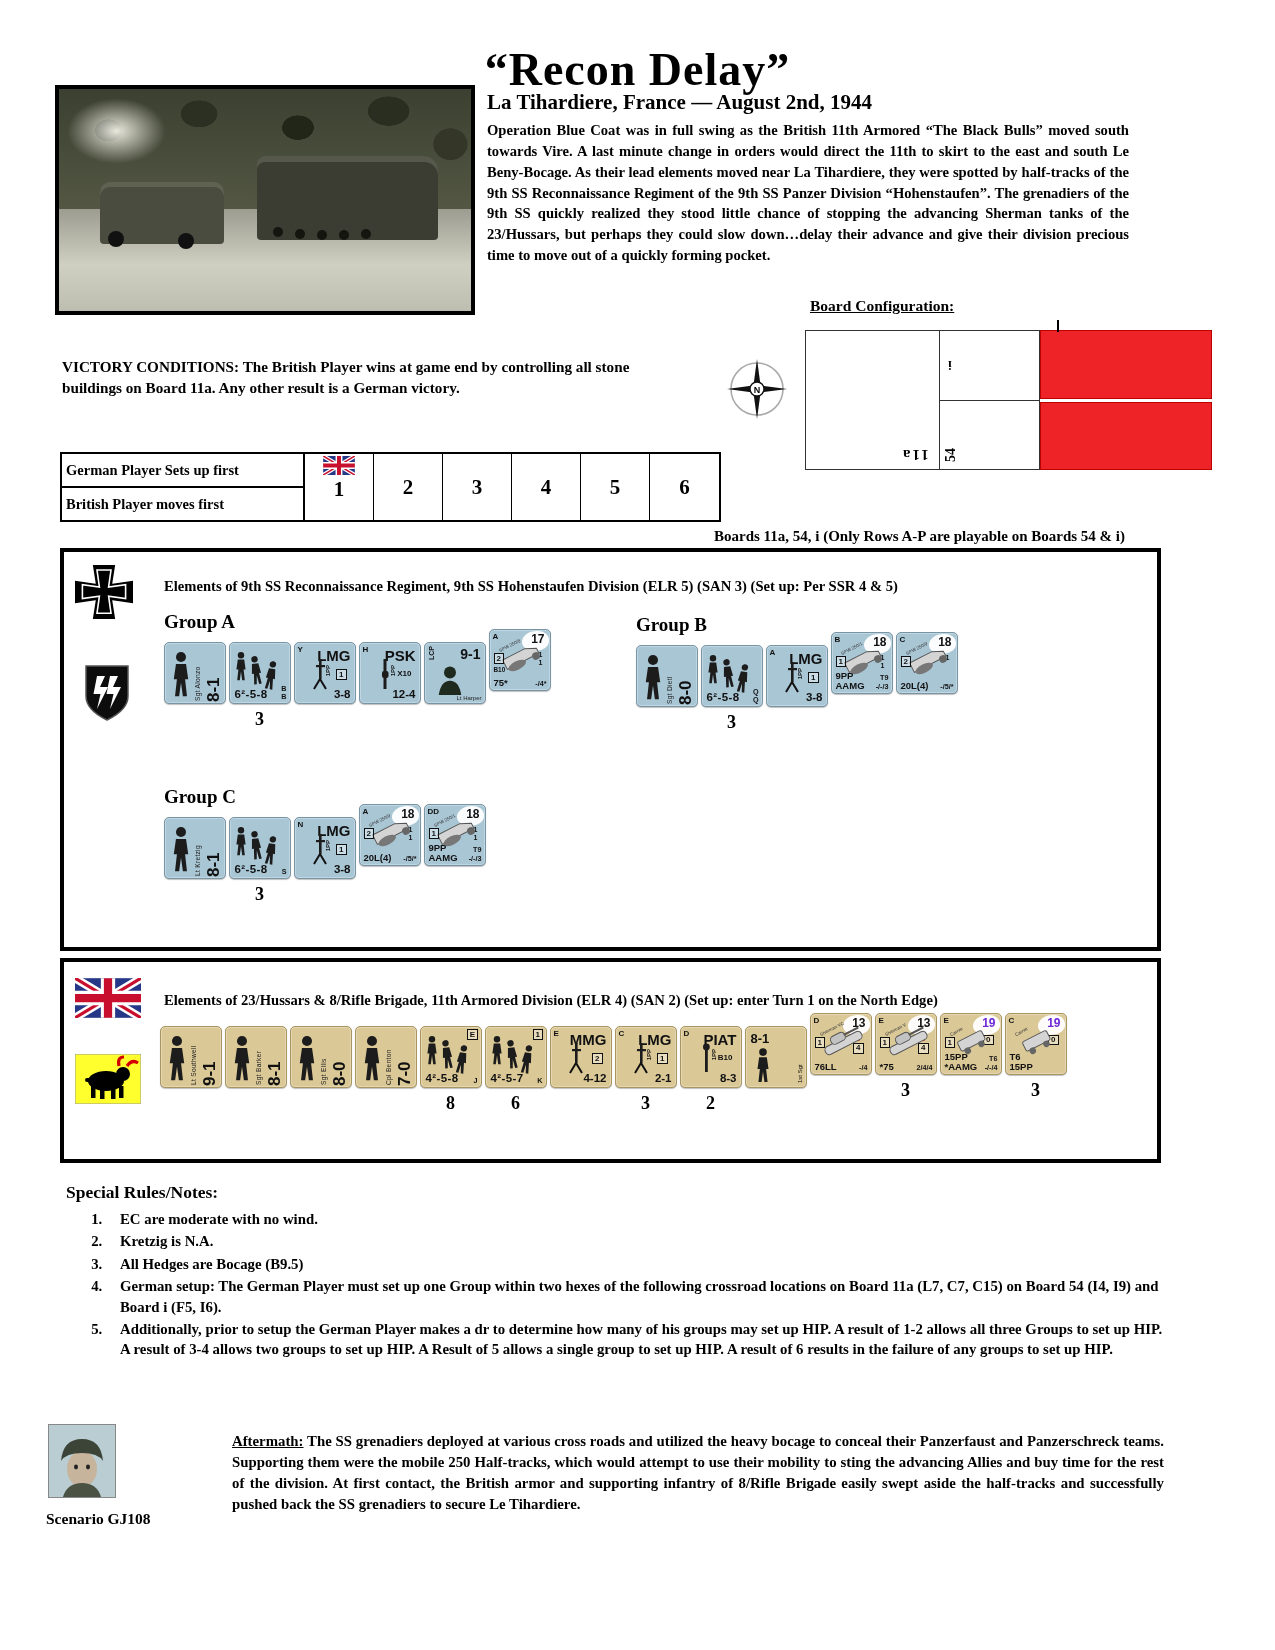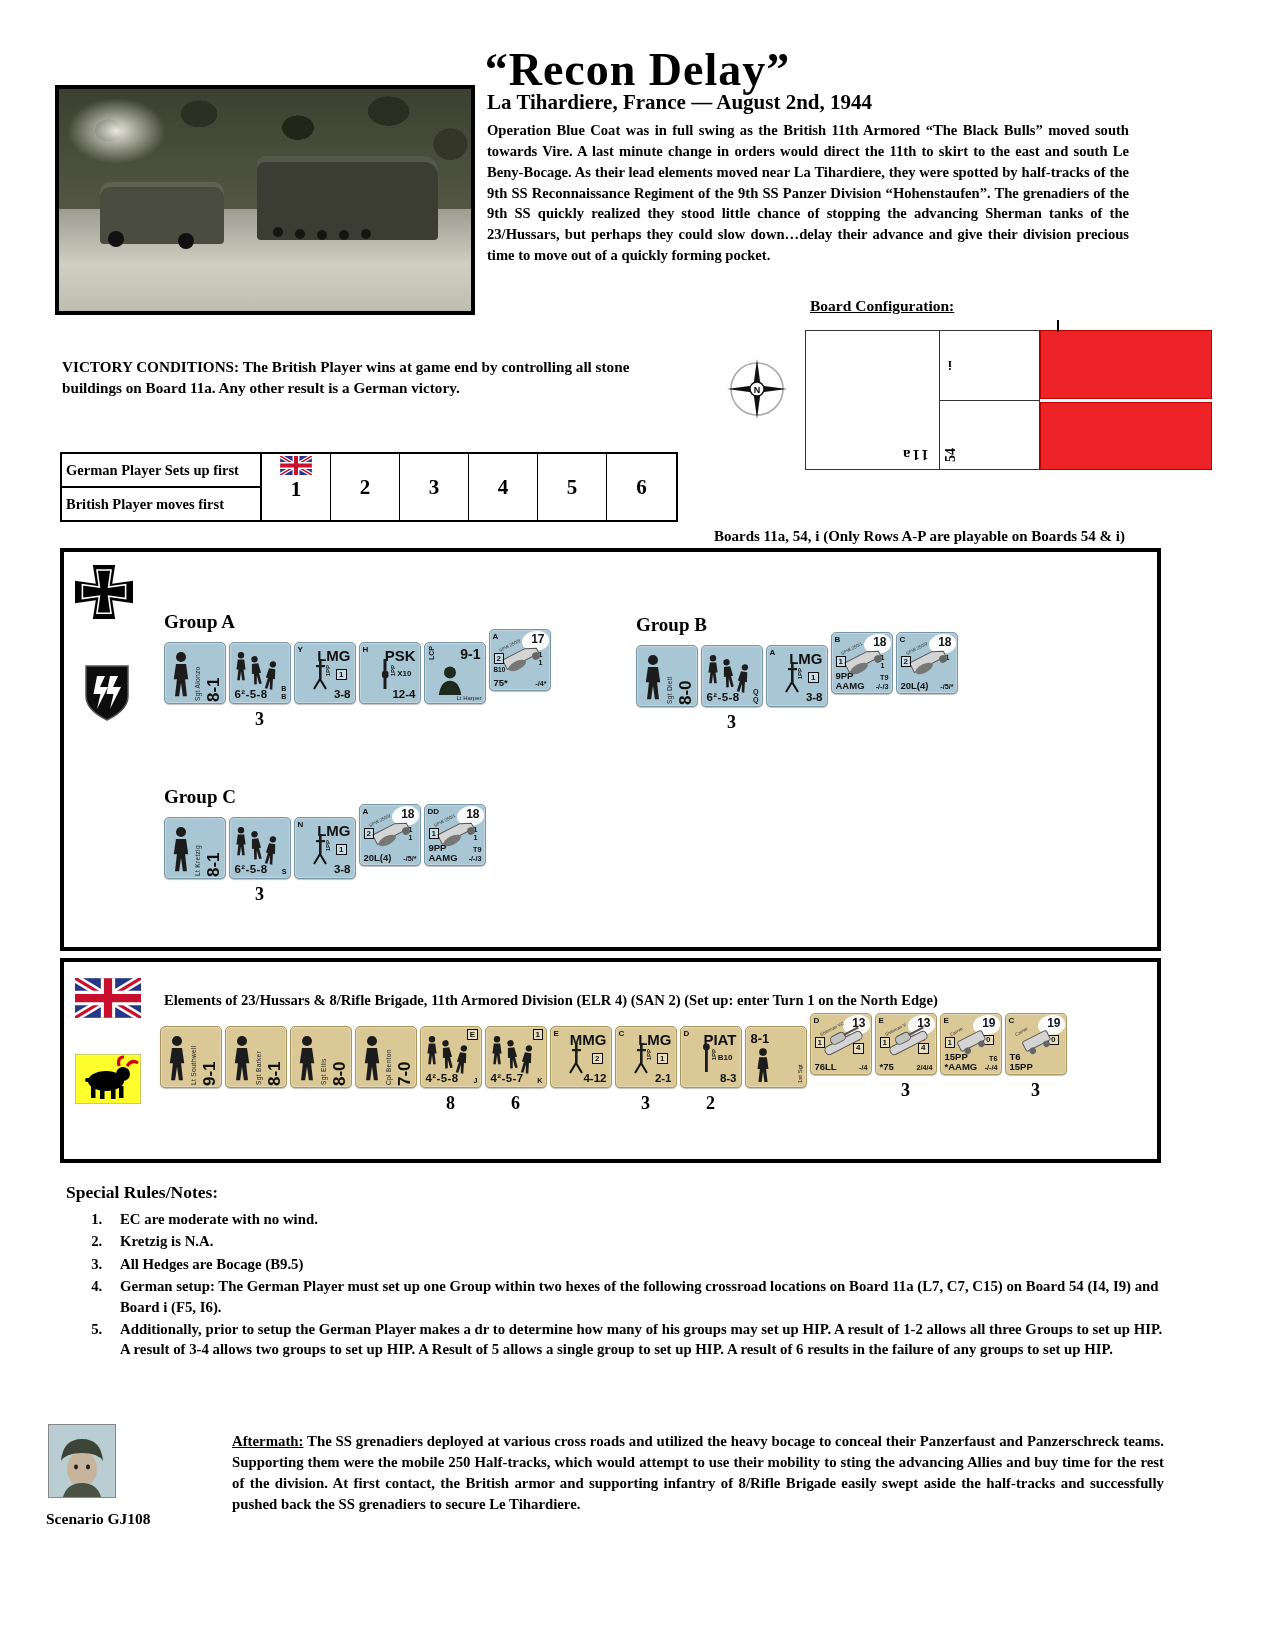--- a/index.html
+++ b/index.html
@@ -56,21 +56,21 @@
 
   
   .compass{position:absolute;left:727px;top:357px;width:60px;height:62px;}
 
   
   .victory{position:absolute;left:62px;top:356px;width:608px;font-size:15.2px;line-height:1.4;font-weight:600;}
   .victory b{font-weight:800;}
 
   
   .turntrack{position:absolute;left:60px;top:452px;display:flex;height:70px;border:2px solid #000;}
-  .tt-label{width:200px;display:flex;flex-direction:column;border-right:2px solid #000;}
+  .tt-label{width:243px;display:flex;flex-direction:column;border-right:2px solid #000;}
   .tt-label div{flex:1;display:flex;align-items:center;padding-left:4px;font-size:14.5px;font-weight:700;}
   .tt-label div:first-child{border-bottom:2px solid #000;}
   .tt-cell{width:69px;position:relative;display:flex;align-items:center;justify-content:center;
            border-right:1.5px solid #000;font-size:21px;font-weight:700;}
   .tt-cell:last-child{border-right:none;}
   .tt-cell.first{flex-direction:column;justify-content:flex-start;}
   .tt-flag{width:32px;height:19px;margin-top:2px;}
   .tt-cell.first .tt-num{margin-top:2px;}
 
   
@@ -117,21 +117,21 @@
   .c-pp{position:absolute;left:30px;top:22px;writing-mode:vertical-rl;transform:rotate(180deg);
         font-size:6px;font-weight:700;}
   .c-swbox{position:absolute;right:8px;top:26px;font-size:8px;font-weight:700;}
   .c-swbox.bxd{border:1.2px solid #111;padding:0 2px;background:rgba(255,255,255,.4);}
   .c-swval{position:absolute;right:4px;bottom:3px;font-size:11.5px;font-weight:800;}
   .bx{display:inline-block;border:1.2px solid #111;padding:0 2px;background:rgba(255,255,255,.4);
       font-size:8px;font-weight:700;}
   .c-cloud{position:absolute;top:1px;right:1px;width:27px;height:20px;background:#fff;opacity:.95;
            border-radius:60% 45% 55% 50%;}
   .c-mp{position:absolute;top:2px;right:5px;font-size:12px;font-weight:800;}
-  .c-mp.red{color:#0f172a;}
+  .c-mp.red{color:#6d28d9;}
   .c-sub{position:absolute;top:21px;right:7px;display:flex;flex-direction:column;align-items:center;
          gap:1px;font-size:7px;font-weight:700;line-height:1.05;}
   .c-sub .red{color:#cc1f1f;}
   .c-sil{position:absolute;left:8px;top:13px;width:46px;height:26px;transform:rotate(-27deg);}
   .c-sil svg{width:100%;height:100%;}
   .c-silname{position:absolute;top:-4px;left:6px;font-size:4.6px;color:#333;white-space:nowrap;}
   .c-lboxes{position:absolute;left:4px;top:23px;display:flex;flex-direction:column;gap:2px;align-items:flex-start;}
   .c-bnote{font-size:6.4px;font-weight:700;}
   .c-gun{position:absolute;left:4px;bottom:2px;font-size:9.5px;font-weight:800;white-space:pre-line;line-height:1.08;}
   .c-right{position:absolute;right:3px;bottom:2px;font-size:7.2px;font-weight:700;white-space:pre-line;
@@ -262,20 +262,21 @@
 
   <div class="boards-note" data-name="boards-note">Boards 11a, 54, i (Only Rows A-P are playable on Boards 54 &amp; i)</div>
 
   <div class="ob-box" id="german-box" data-name="german-ob-box">
     <div class="g-cross" data-name="balkenkreuz-icon">
       <svg viewBox="0 0 64 62" width="64" height="62">
         <path d="M22 2 h20 l-3 19 21 -3 v20 l-21 -3 3 19 h-20 l3 -19 -21 3 v-20 l21 3 z" fill="#000" stroke="#000" stroke-width="2"></path>
         <path d="M25 6 h14 l-2.4 17 17 -2.4 v14 l-17 -2.4 2.4 17 h-14 l2.4 -17 -17 2.4 v-14 l17 2.4 z" fill="none" stroke="#fff" stroke-width="1.6"></path>
       </svg>
     </div>
+    <div class="ob-header" data-name="german-ob-header">Elements of 9th SS Reconnaissance Regiment, 9th SS Hohenstaufen Division (ELR 5) (SAN 3) (Set up: Per SSR 4 &amp; 5)</div>
     <div class="g-shield" data-name="ss-runes-shield-icon">
       <svg viewBox="0 0 46 58" width="46" height="58">
         <path d="M2 2 h42 v30 q0 14 -21 24 q-21 -10 -21 -24 z" fill="#0d0d0d" stroke="#555" stroke-width="1.5"></path>
         <path d="M13 12 l8 0 -5 11 8 0 -11 22 3.5 -15 -7 0 z" fill="#fff"></path>
         <path d="M26 12 l8 0 -5 11 8 0 -11 22 3.5 -15 -7 0 z" fill="#fff"></path>
       </svg>
     </div>
 
   <div class="group" data-name="german-group-a" style="left: 98px; top: 51px; margin-top: 8px;">
         <div class="group-label" data-name="group-label">Group A</div>

